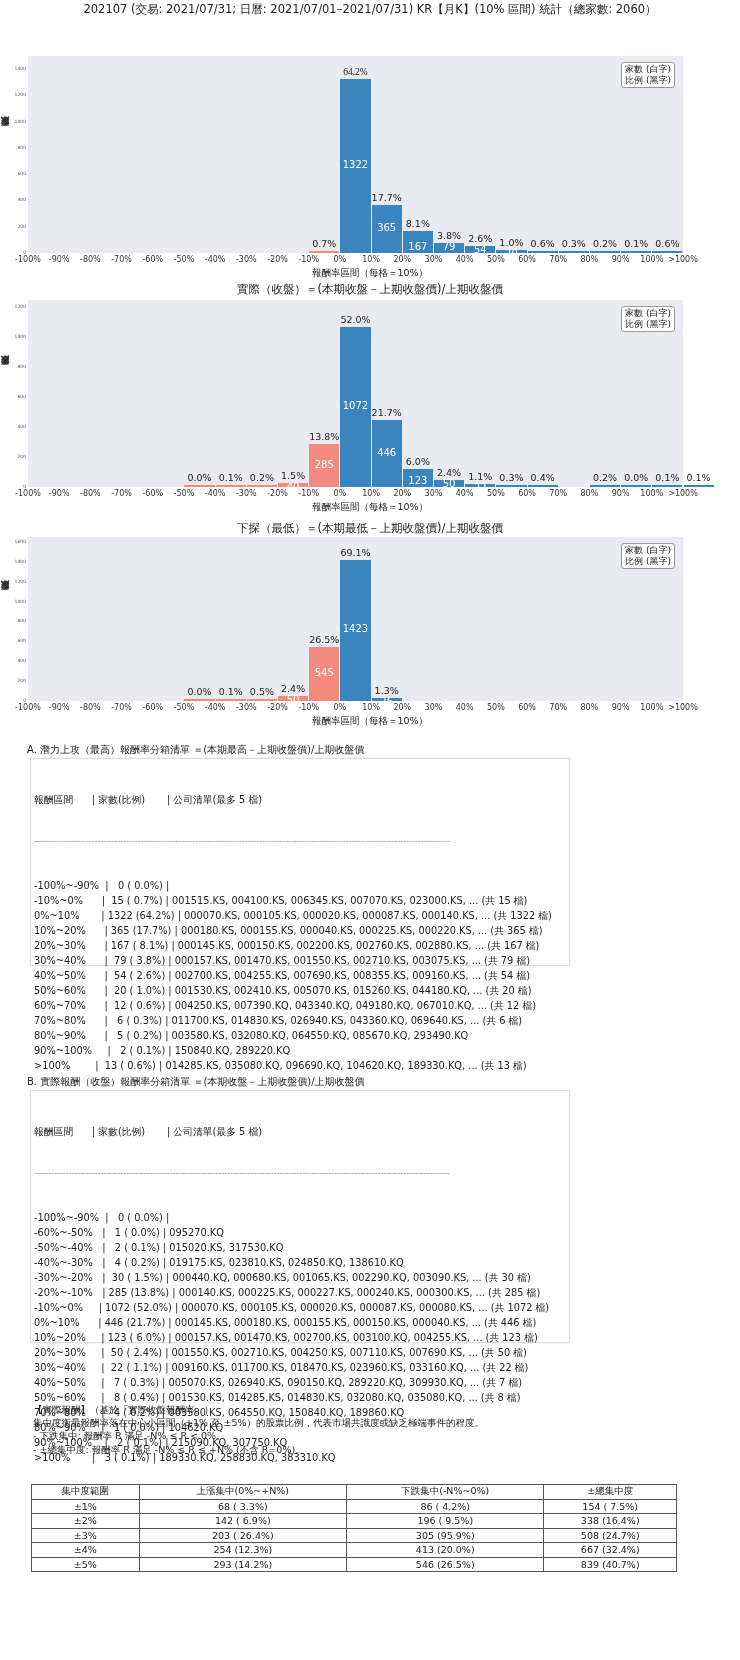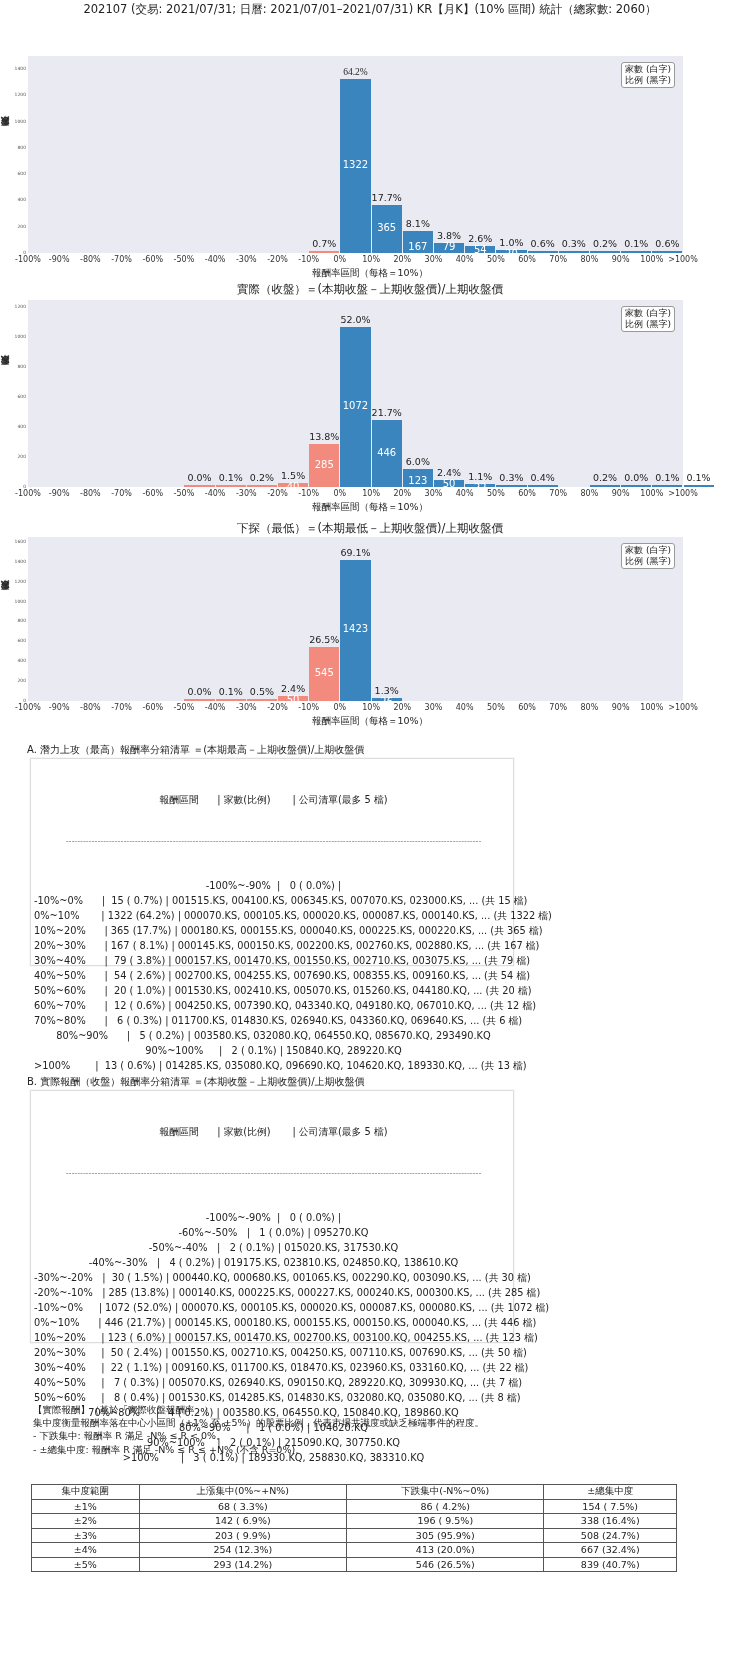--- a/index.html
+++ b/index.html
@@ -10,21 +10,21 @@
   .plot { position:absolute; left:28px; width:655px; background:#eaeaf2; }
   .ylabel { position:absolute; left:-1px; font-size:9px; writing-mode:vertical-rl; transform:rotate(180deg); }
   .ytick { position:absolute; left:6px; width:20px; font-size:4.5px; color:#555; text-align:right; }
   .bar { position:absolute; bottom:0; }
   .bar .count { position:absolute; width:100%; text-align:center; color:#fff; font-size:10px; }
   .bar .pct { position:absolute; width:60px; left:50%; margin-left:-30px; text-align:center; color:#222; font-size:9.5px; }
   .xtick { position:absolute; font-size:8px; color:#333; width:40px; margin-left:-20px; text-align:center; }
   .xlabel { position:absolute; left:0; width:740px; text-align:center; font-size:9.5px; }
   .legend { position:absolute; right:8px; top:6px; background:#fff; border:1px solid #999; border-radius:3px; font-size:9px; line-height:11px; padding:1px 3px; }
   .sec-head { position:absolute; left:27px; font-size:10px; }
-  .box { position:absolute; left:30px; width:484px; border:1px solid #ddd; box-shadow:0 0 1px #ccc; font-size:9.8px; line-height:15px; padding:3px 0 3px 3px; box-sizing:border-box; white-space:pre; font-family:"DejaVu Sans","Liberation Sans",sans-serif;text-align:center; }
+  .box { position:absolute; left:30px; width:540px; border:1px solid #ddd; box-shadow:0 0 1px #ccc; font-size:9.8px; line-height:15px; padding:3px 0 3px 3px; box-sizing:border-box; white-space:pre; font-family:"DejaVu Sans","Liberation Sans",sans-serif; }
   .box .hdr { height:16px; }
   .box .dash { height:10px; color:#888; font-size:8px; line-height:8px; overflow:hidden; }
   .notes { position:absolute; left:33px; top:1403px; font-size:9.5px; line-height:13.2px; }
   table.conc { position:absolute; left:31px; top:1484px; width:646px; border-collapse:collapse; font-size:9.5px; }
   table.conc th, table.conc td { border:1px solid #555; text-align:center; padding:0; height:13.5px; font-weight:normal; }
 </style>
 </head>
 <body>
 
 <div class="main-title">202107 (交易: 2021/07/31; 日曆: 2021/07/01–2021/07/31) KR【月K】(10% 區間) 統計（總家數: 2060）</div>
@@ -311,21 +311,21 @@
         <td>154 ( 7.5%)</td>
       </tr>
       <tr>
         <td>±2%</td>
         <td>142 ( 6.9%)</td>
         <td>196 ( 9.5%)</td>
         <td>338 (16.4%)</td>
       </tr>
       <tr>
         <td>±3%</td>
-        <td>203 ( 9.9%)</td>
+        <td>203 ( 26.4%)</td>
         <td>305 (95.9%)</td>
         <td>508 (24.7%)</td>
       </tr>
       <tr>
         <td>±4%</td>
         <td>254 (12.3%)</td>
         <td>413 (20.0%)</td>
         <td>667 (32.4%)</td>
       </tr>
       <tr>

